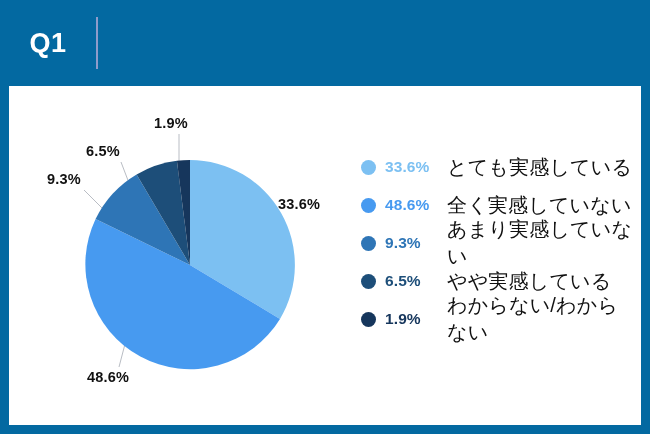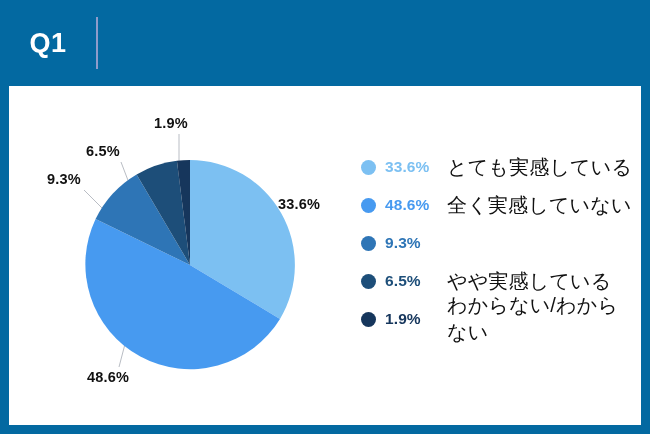--- a/index.html
+++ b/index.html
@@ -116,20 +116,21 @@
         <span class="legend-label">とても実感している</span>
       </div>
       <div class="legend-row">
         <span class="legend-dot" style="background: rgb(71, 154, 240);"></span>
         <span class="legend-pct" style="color: rgb(71, 154, 240);">48.6%</span>
         <span class="legend-label">全く実感していない</span>
       </div>
       <div class="legend-row">
         <span class="legend-dot" style="background: rgb(46, 117, 182);"></span>
         <span class="legend-pct" style="color: rgb(46, 117, 182);">9.3%</span>
+        <span class="legend-label">あまり実感していない</span>
       </div>
       <div class="legend-row">
         <span class="legend-dot" style="background: rgb(29, 78, 121);"></span>
         <span class="legend-pct" style="color: rgb(29, 78, 121);">6.5%</span>
         <span class="legend-label">やや実感している</span>
       </div>
       <div class="legend-row">
         <span class="legend-dot" style="background: rgb(22, 54, 92);"></span>
         <span class="legend-pct" style="color: rgb(22, 54, 92);">1.9%</span>
         <span class="legend-label">わからない/わからない</span>

